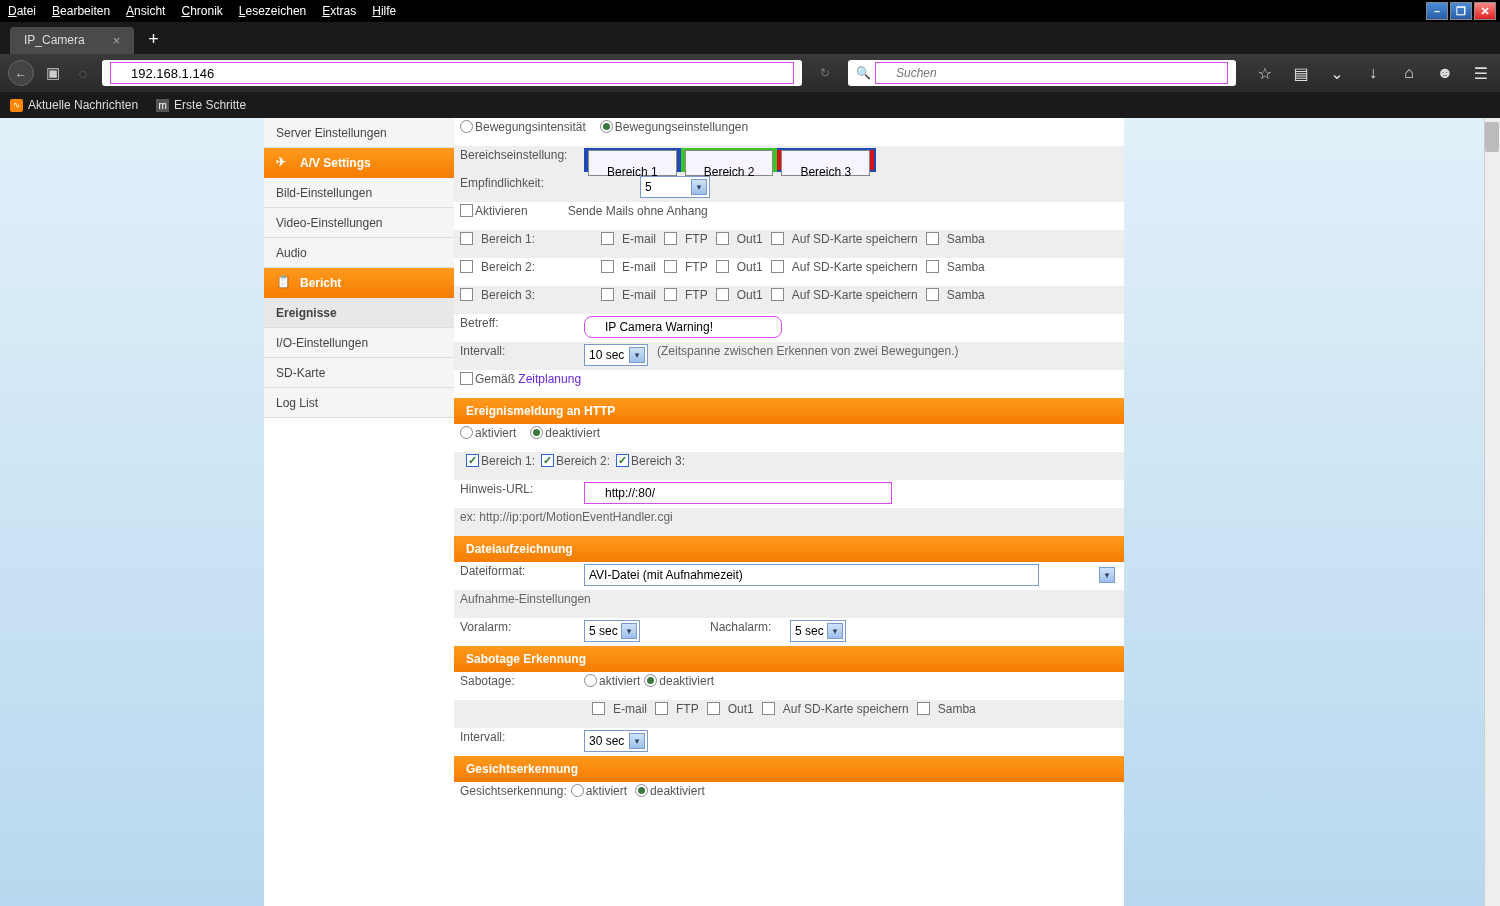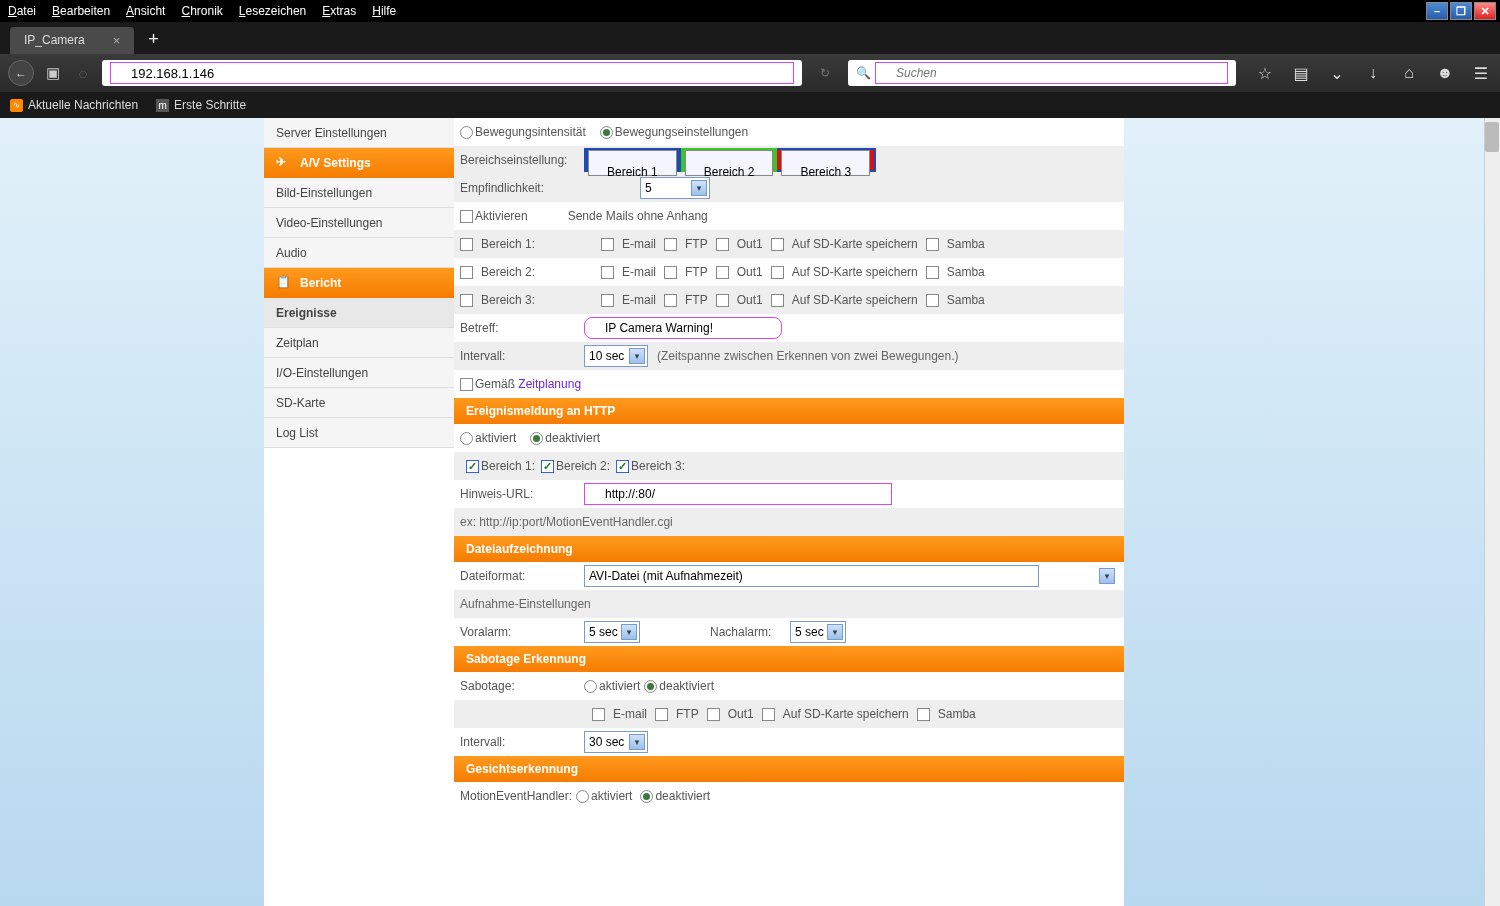--- a/index.html
+++ b/index.html
@@ -33,21 +33,21 @@
 .pagewrap{height:788px;overflow:hidden;position:relative}
 .scrollbar{position:absolute;right:0;top:0;width:16px;height:100%;background:#eee;border-left:1px solid #ccc}
 .scrollthumb{position:absolute;right:1px;top:4px;width:14px;height:30px;background:#bbb;border-radius:2px}
 .content{width:860px;margin-left:264px;background:#fff;display:flex;min-height:100%}
 .sidebar{width:190px;flex-shrink:0}
 .sidehead{height:30px;background:linear-gradient(#ff9a1e,#f57c00);color:#fff;font-weight:bold;display:flex;align-items:center;padding-left:12px;font-size:13px;gap:8px}
 .sideicon{width:16px;height:16px;display:inline-block}
 .sideitem{height:30px;border-bottom:1px solid #ddd;background:#f5f5f5;display:flex;align-items:center;padding-left:12px;color:#444}
 .sideitem.active{background:#e8e8e8;font-weight:bold}
 .main{flex:1;background:#fff}
-.row{display:flex;align-items:center;min-height:28px;padding:2px 6px}
+.row{display:flex;min-height:28px;padding:2px 6px}
 .row.grey{background:#eee}
 .row .lbl{width:124px;color:#555}
 .secthead{height:26px;background:linear-gradient(#ff9a1e,#f57c00);color:#fff;font-weight:bold;display:flex;align-items:center;padding-left:12px}
 .radio,.chk{width:13px;height:13px;border:1px solid #888;display:inline-block;vertical-align:middle;margin-right:2px;background:#fff}
 .radio{border-radius:50%}
 .radio.on::after{content:"";display:block;width:7px;height:7px;background:#3a7a3a;border-radius:50%;margin:2px}
 .chk.on::after{content:"✓";display:block;color:#2a7a2a;font-size:11px;line-height:11px;text-align:center;font-weight:bold}
 .chk.blue{border-color:#36c}
 .bereich{display:inline-block;height:24px;line-height:22px;padding:0 4px;position:relative}
 .bereich .btn{display:inline-block;background:#f5f5ff;border:1px solid #888;padding:12px 18px;height:20px;line-height:18px}
@@ -132,21 +132,20 @@
         <span>A/V Settings</span>
       </div>
       <div class="sideitem">Bild-Einstellungen</div>
       <div class="sideitem">Video-Einstellungen</div>
       <div class="sideitem">Audio</div>
       <div class="sidehead">
         <span class="sideicon">📋</span>
         <span>Bericht</span>
       </div>
       <div class="sideitem active">Ereignisse</div>
-      <div class="sideitem">Zeitplan</div>
       <div class="sideitem">I/O-Einstellungen</div>
       <div class="sideitem">SD-Karte</div>
       <div class="sideitem">Log List</div>
     </div>
 
     <div class="main">
       <div class="row">
         <span class="radio"></span>
           <span style="color:#555;margin-right:14px">Bewegungsintensität</span>
         <span class="radio on"></span>
@@ -284,21 +283,21 @@
         <span class="chk"></span>
           <span>Samba</span>
       </div>
       <div class="row">
         <span class="lbl">Intervall:</span>
         <span class="selwrap"><select class="sel" style="width:64px"><option>30 sec</option></select></span>
       </div>
 
       <div class="secthead">Gesichtserkennung</div>
       <div class="row">
-        <span style="color:#555;margin-right:4px">MotionEventHandler:</span>
+        <span style="color:#555;margin-right:4px">Gesichtserkennung:</span>
         <span class="radio"></span>
           <span style="color:#555;margin-right:8px"> aktiviert</span>
         <span class="radio on"></span>
           <span style="color:#555"> deaktiviert</span>
       </div>
     </div>
   </div>
   <div class="scrollbar">
     <div class="scrollthumb"></div>
   </div>

